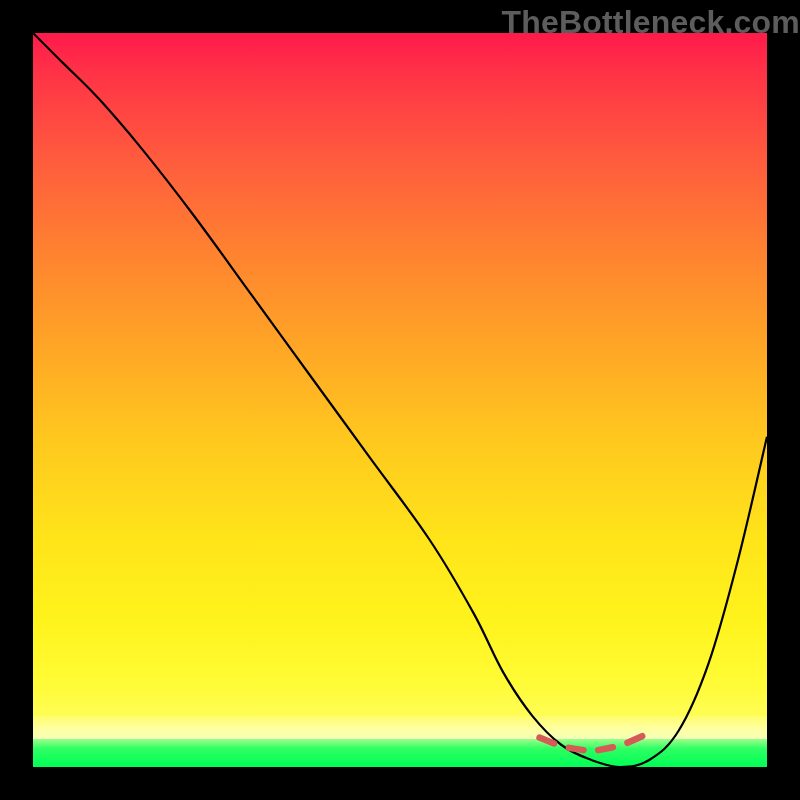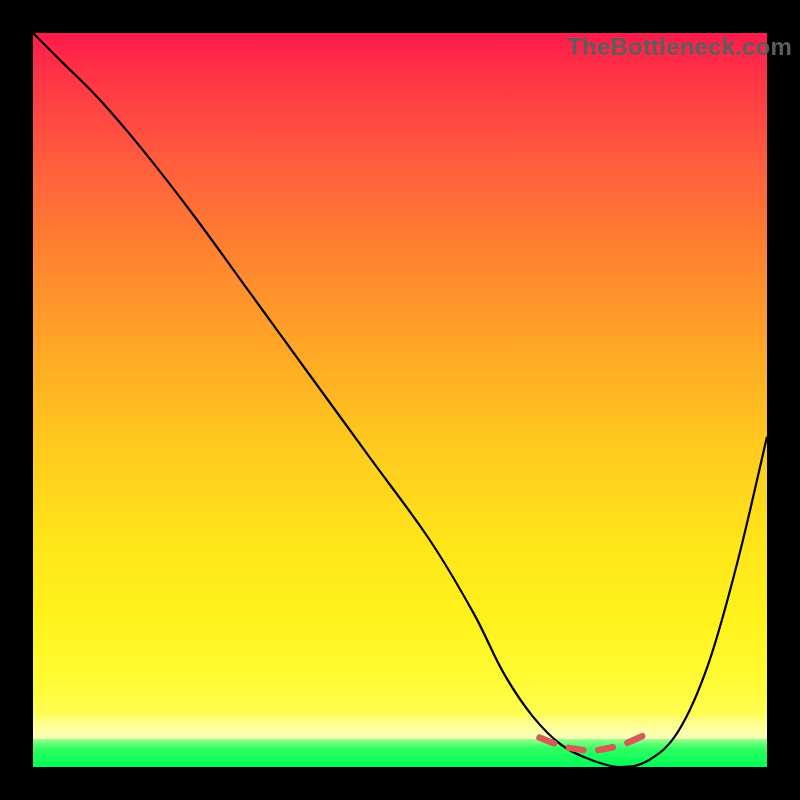--- a/index.html
+++ b/index.html
@@ -13,27 +13,26 @@
   }
   .frame {
     position: relative;
     width: 800px;
     height: 800px;
     background: #000000;
   }
   .watermark {
     position: absolute;
     top: 4px;
-    right: 8px;
+    right: 0;
     color: #5d5d5d;
-    font-size: 24px;
+    font-size: 32px;
     font-weight: 600;
     letter-spacing: 0.2px;
     z-index: 50;
-    margin-top: 29px;
   }
   .plot-area {
     position: absolute;
     left: 33px;
     top: 33px;
     width: 734px;
     height: 734px;
     overflow: hidden;
   }
   

